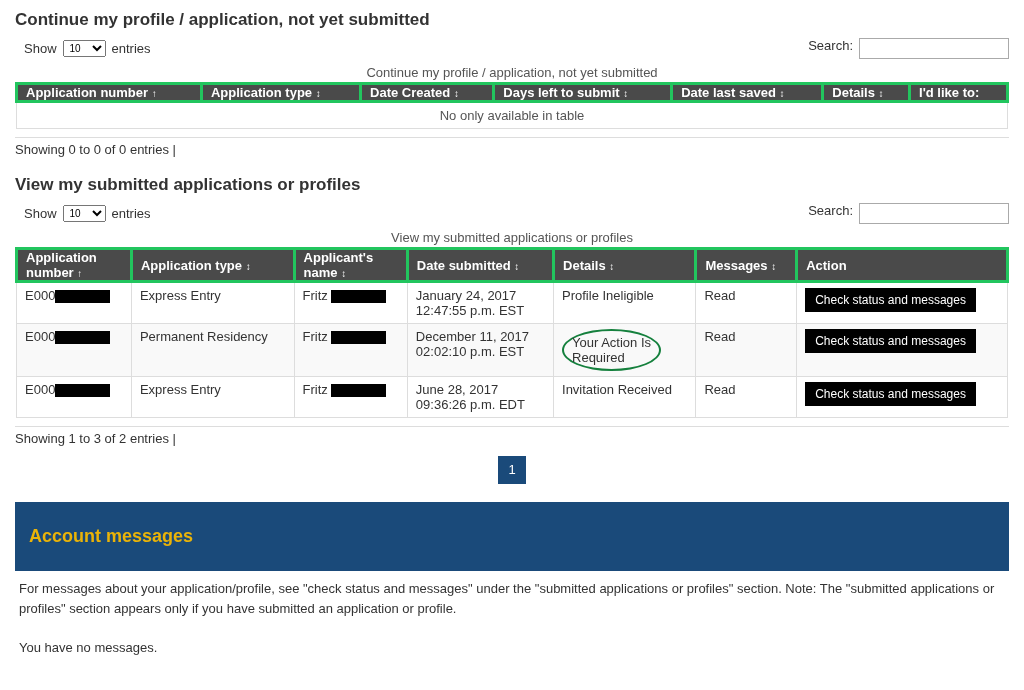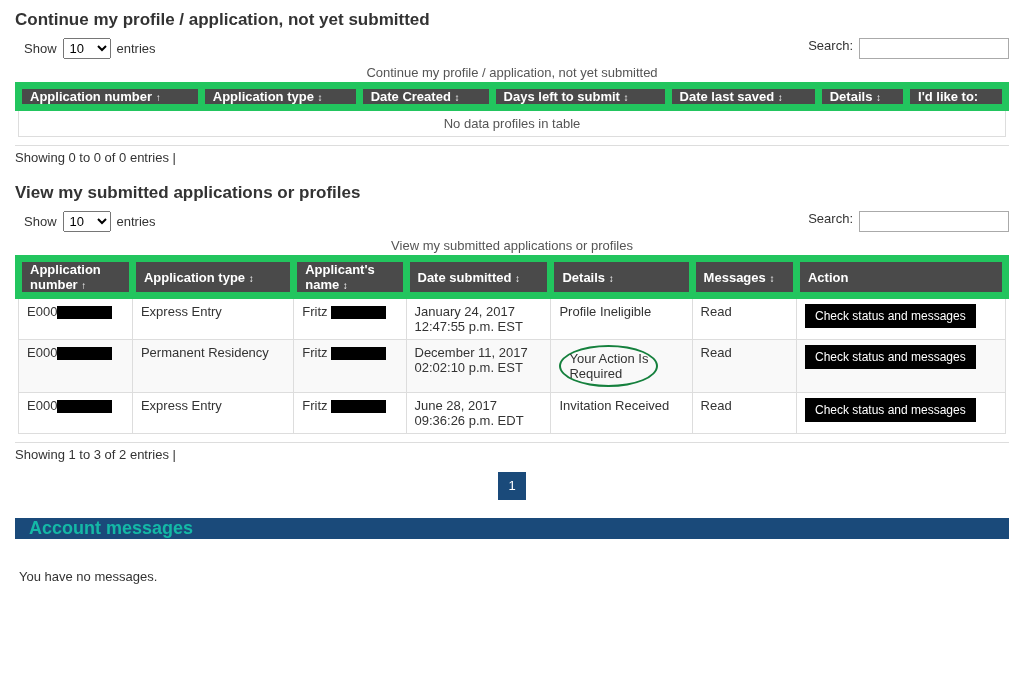--- a/index.html
+++ b/index.html
@@ -29,21 +29,21 @@
       gap: 6px;
       margin-left: 9px;
     }
     .controls-right {
       display: flex;
       align-items: flex-start;
       gap: 6px;
     }
     .entries-label { font-size: 13px; }
     select.entries-select {
-      font-size: 13px;
+      font-size: 10px;
       padding: 1px 2px;
     }
     input.search-input {
       border: 1px solid #aaa;
       padding: 2px 5px;
       font-size: 13px;
       width: 150px;
     }
     .table-caption {
       text-align: center;
@@ -57,21 +57,21 @@
       font-size: 13px;
     }
     table thead tr {
       background: #4a4a4a;
       color: #fff;
     }
     table thead th {
       padding: 0 8px;
       text-align: left;
       font-weight: bold;
-      border: 7px solid #22c55e;
+      border: 3px solid #22c55e;
       white-space: nowrap;
     }
     table tbody tr {
       border-bottom: 1px solid #ddd;
     }
     table tbody tr:nth-child(even) {
       background: #f9f9f9;
     }
     table tbody td {
       padding: 5px 8px;
@@ -120,22 +120,22 @@
       line-height: 28px;
       text-align: center;
       cursor: pointer;
       font-size: 13px;
     }
     .account-messages-section {
       margin-top: 10px;
     }
     .account-messages-header {
       background: #1a4a7a;
-      color: #14b8a6;
-      padding: 0 14px;
+      color: #eab308;
+      padding: 24px 14px;
       font-size: 18px;
       font-weight: bold;
       margin-bottom: 8px;
     }
     .account-messages-body {
       font-size: 13px;
       line-height: 1.5;
       padding: 0 4px;
     }
     .your-action-cell {
@@ -181,21 +181,21 @@
         <th>Application type <span class="sort-icon">↕</span></th>
         <th>Date Created <span class="sort-icon">↕</span></th>
         <th>Days left to submit <span class="sort-icon">↕</span></th>
         <th>Date last saved <span class="sort-icon">↕</span></th>
         <th>Details <span class="sort-icon">↕</span></th>
         <th>I'd like to:</th>
       </tr>
     </thead>
     <tbody>
       <tr class="no-data-row">
-        <td colspan="7">No data profiles in table</td>
+        <td colspan="7">No only available in table</td>
       </tr>
     </tbody>
   </table>
 
   <div class="showing-text">Showing 0 to 0 of 0 entries |</div>
 </div>
 
 <div class="section">
   <h2>View my submitted applications or profiles</h2>
 
@@ -264,16 +264,17 @@
   <div class="showing-text">Showing 1 to 3 of 2 entries |</div>
 
   <div class="pagination">
     <span class="page-btn">1</span>
   </div>
 </div>
 
 <div class="account-messages-section">
   <div class="account-messages-header">Account messages</div>
   <div class="account-messages-body">
+    <p>For messages about your application/profile, see "check status and messages" under the "submitted applications or profiles" section. Note: The "submitted applications or profiles" section appears only if you have submitted an application or profile.</p>
     <br>
     <p>You have no messages.</p>
   </div>
 </div>
 
 </body></html>

